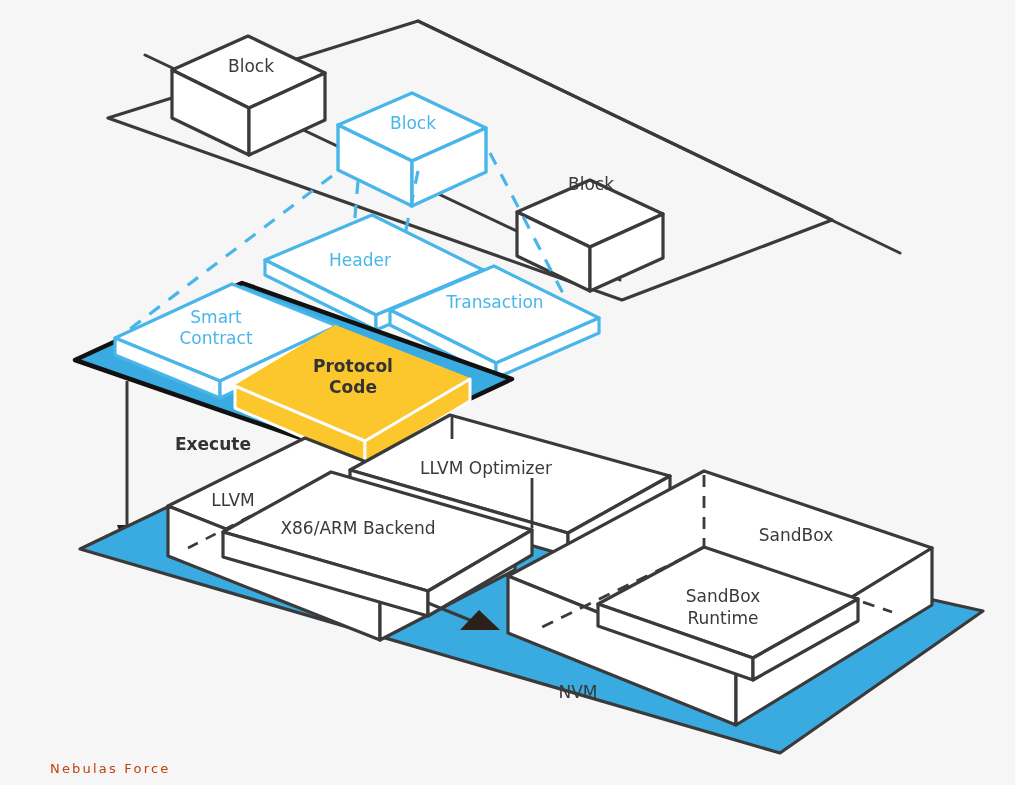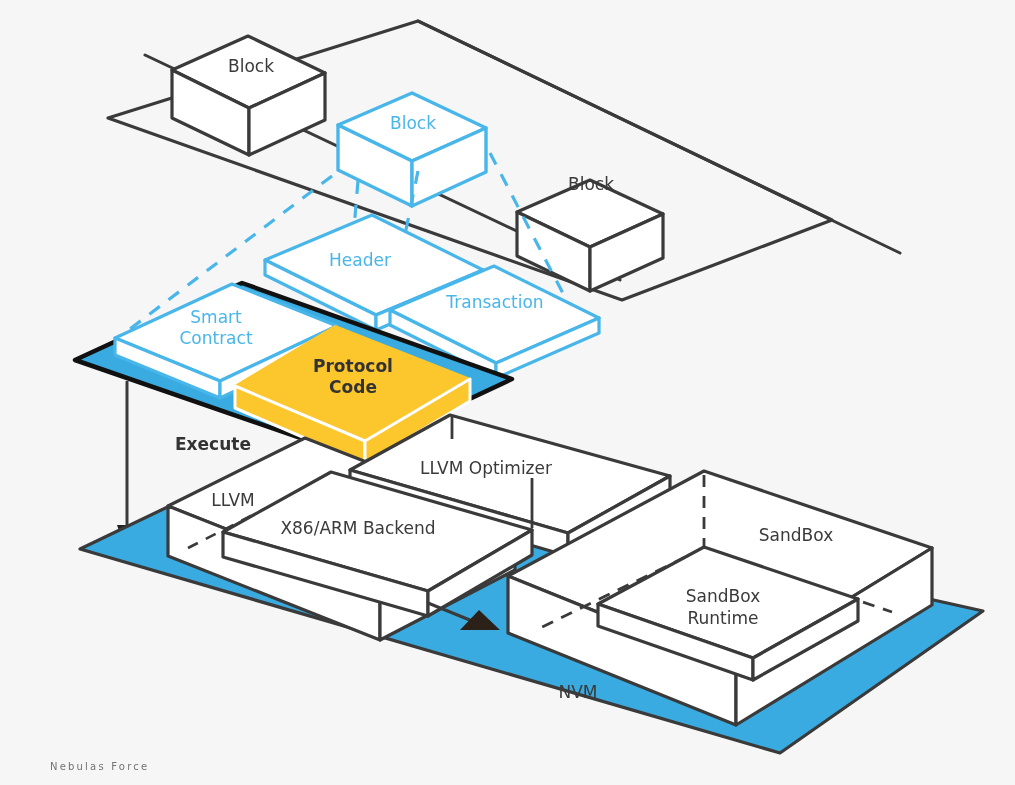--- a/index.html
+++ b/index.html
@@ -34,23 +34,23 @@
     dominant-baseline: middle;
   }
   .lbl-blue { fill: #49b6ea; }
   .lbl-dark { fill: #3a3a3a; }
   .lbl-bold { font-weight: bold; fill: #333333; }
   .footer-text {
     position: absolute;
     left: 50px;
     top: 761px;
     font-family: "DejaVu Sans", sans-serif;
-    font-size: 10px;
+    font-size: 13px;
     letter-spacing: 2.2px;
-    color: #737373;
+    color: #c2410c;
     white-space: nowrap;
   }
 </style>
 </head>
 <body>
 
 <div id="stage">
 <svg id="diagram" viewBox="0 0 1015 785">
 
   <rect x="0" y="0" width="1015" height="785" fill="#f6f6f6"></rect>

